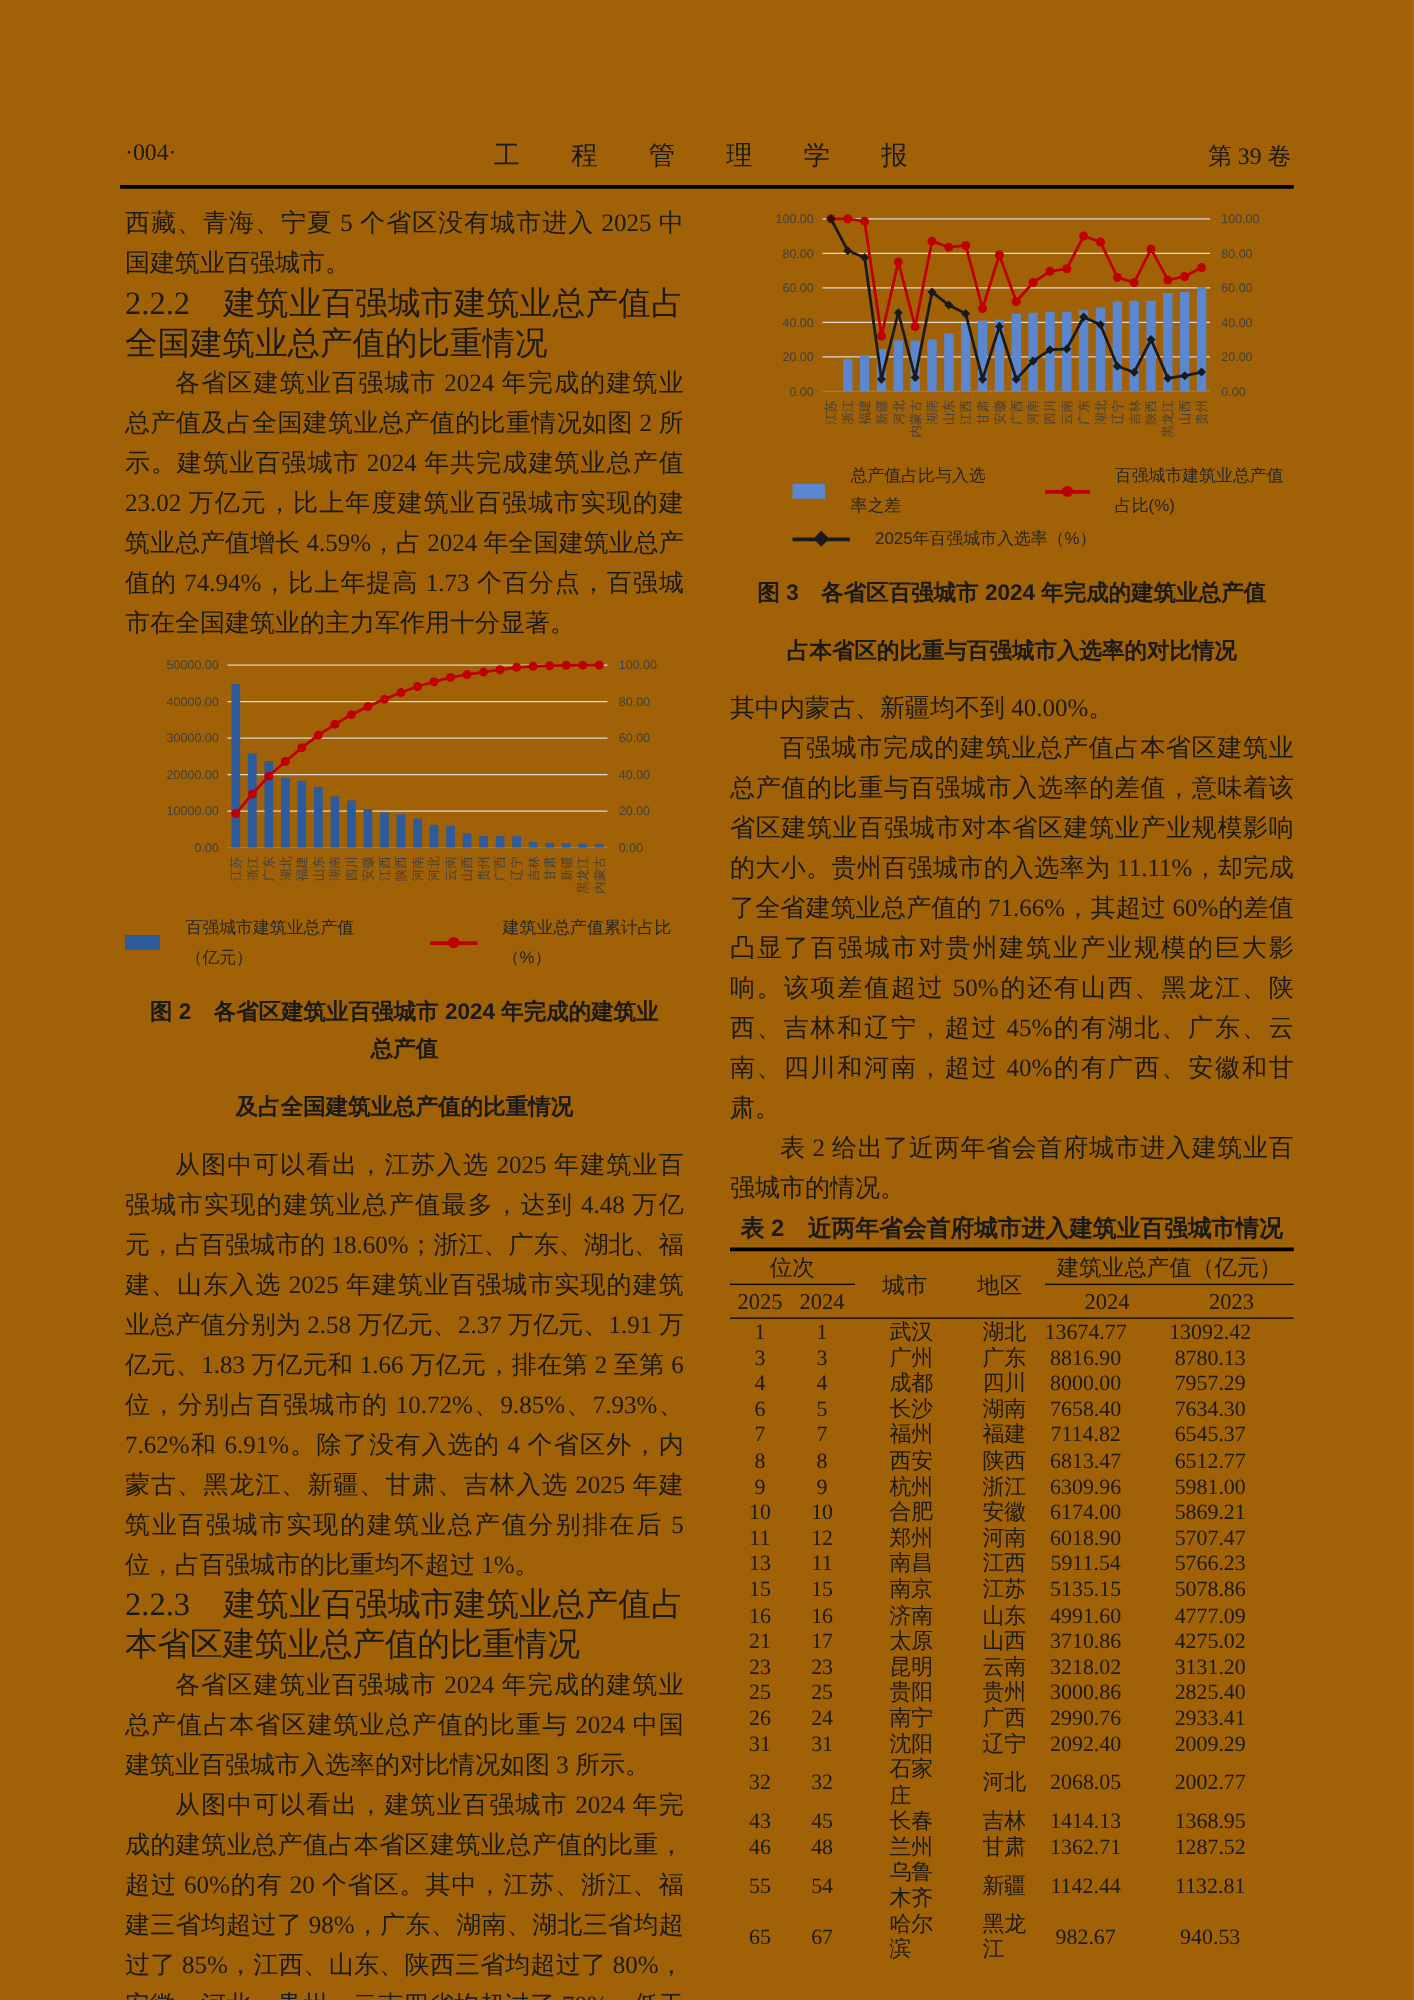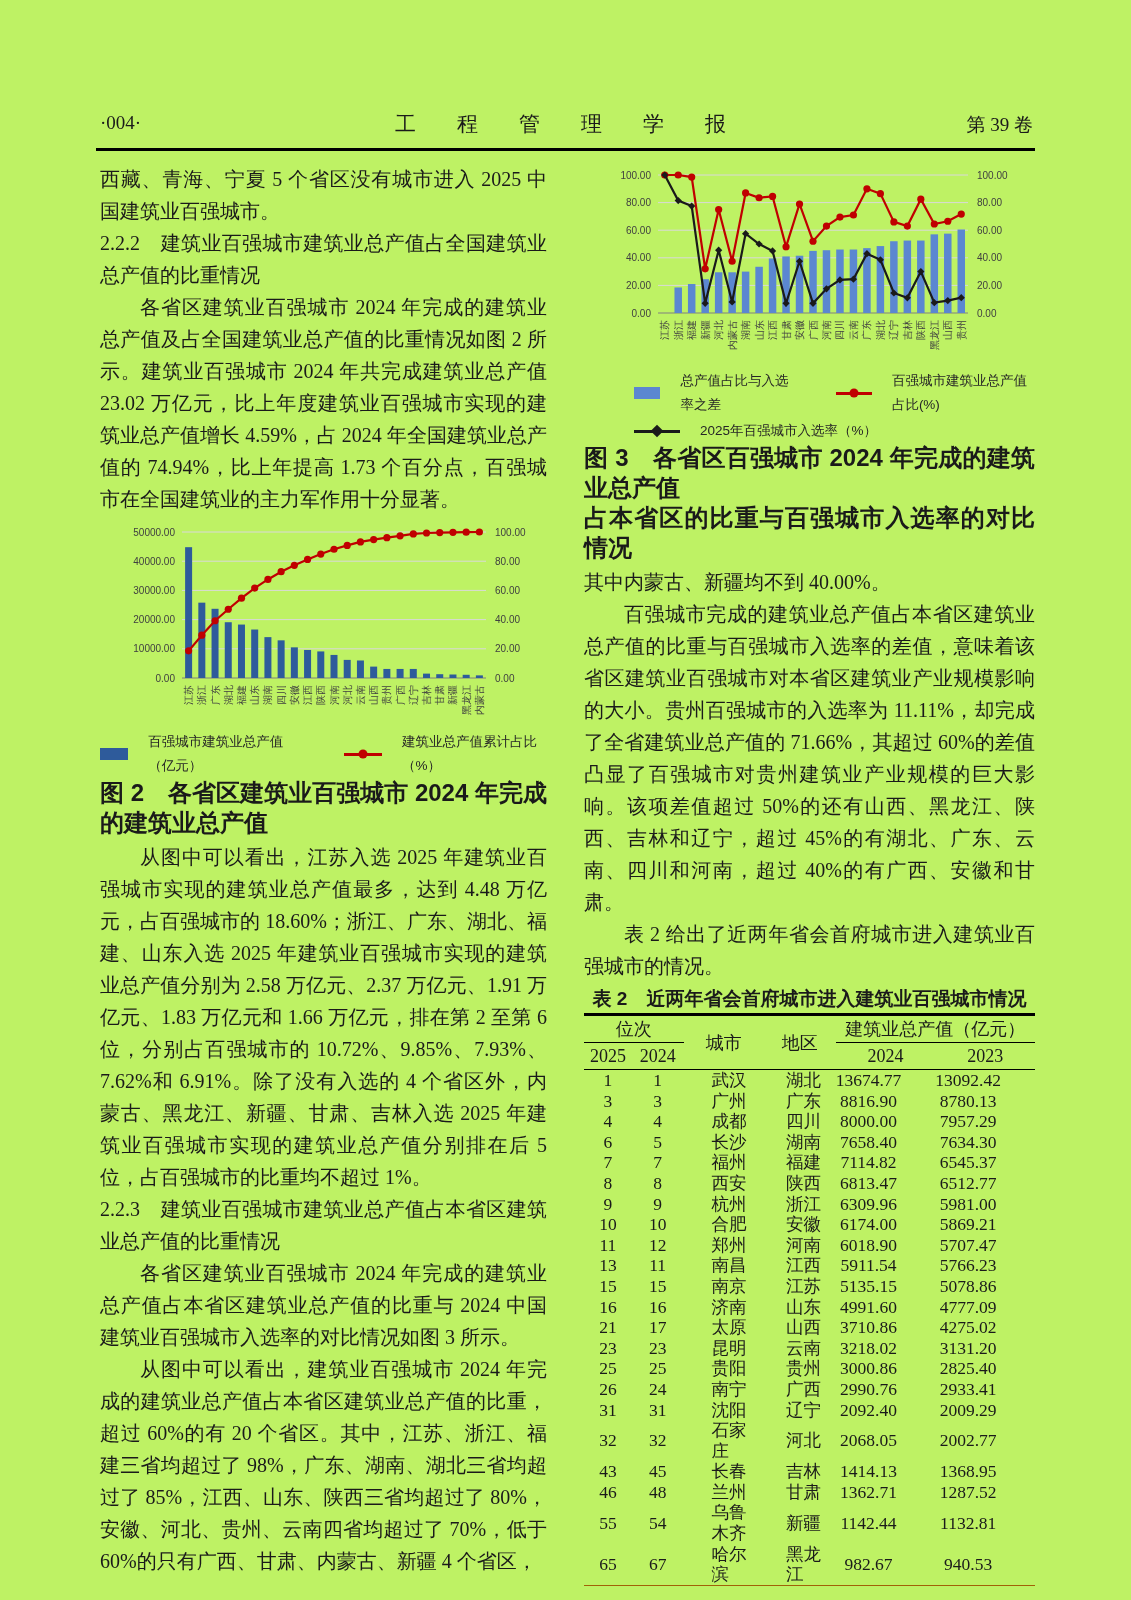--- a/index.html
+++ b/index.html
@@ -1,32 +1,32 @@
 <!DOCTYPE html>
 <html><head>
 <meta charset="utf-8">
 <style>
   html,body{margin:0;padding:0;background:#888}
-  .page{position:relative;width:1131px;height:1600px;background:#bef264;margin:0 auto;
+  .page{position:relative;width:1131px;height:1600px;background:#a16207;margin:0 auto;
         font-family:"Liberation Serif",serif;color:#1a1a1a;overflow:hidden}
   
   .hdr-left{position:absolute;top:112px;left:100px;font-size:19px}
   .hdr-center{position:absolute;top:110px;left:0;width:100%;text-align:center;font-size:21px;letter-spacing:10px}
   .hdr-right{position:absolute;top:112px;right:98px;font-size:19px}
   .hdr-rule{position:absolute;top:148px;left:96px;width:939px;height:3px;background:#000}
   
   .col{position:absolute;top:163px}
   .col-left{left:100px;width:447px}
   .col-right{left:584px;top:158px;width:451px}
   p{margin:0;font-size:20px;line-height:32px;text-align:justify;text-justify:inter-character}
   p.ind{text-indent:2em}
-  .h-sec{margin:0;font-size:20px;line-height:32px;text-align:justify}
+  .h-sec{margin:0;font-size:26px;line-height:32px;text-align:justify}
   
   .figwrap{margin:5px 0 3px}
-  .caption{font-family:"Liberation Sans",sans-serif;font-weight:700;font-size:24px;line-height:30px;margin:0}
+  .caption{font-family:"Liberation Sans",sans-serif;font-weight:700;font-size:18px;line-height:30px;text-align:center;margin:16px}
   .legend{display:flex;align-items:center;font-family:"Liberation Sans",sans-serif;font-size:13.5px;color:#262626;margin:2px 0 0}
   .legend.center{justify-content:center;gap:38px}
   .legend.indent{justify-content:flex-start;gap:40px;padding-left:50px}
   .li{display:flex;align-items:center;gap:20px;line-height:24px}
   .sw-bar{display:inline-block;width:34px;height:12px}
   .sw-line{display:inline-block;position:relative;width:46px;height:3px}
   .dot{position:absolute;left:50%;top:50%;width:9px;height:9px;border-radius:50%;transform:translate(-50%,-50%)}
   svg{display:block}
   
   .t2title{font-family:"Liberation Sans",sans-serif;font-weight:700;font-size:19px;text-align:center;margin:3px 0 0;line-height:28px}
@@ -152,20 +152,21 @@
           <span>百强城市建筑业总产值（亿元）</span>
         </span>
         <span class="li">
           <span class="sw-line" style="background: rgb(192, 0, 0);">
               <i class="dot" style="background: rgb(192, 0, 0);"></i>
             </span>
           <span>建筑业总产值累计占比（%）</span>
         </span>
       </div>
       <p class="caption">图 2　各省区建筑业百强城市 2024 年完成的建筑业总产值</p>
+      <p class="caption">及占全国建筑业总产值的比重情况</p>
     </div>
 
     <p class="ind">从图中可以看出，江苏入选 2025 年建筑业百强城市实现的建筑业总产值最多，达到 4.48 万亿元，占百强城市的 18.60%；浙江、广东、湖北、福建、山东入选 2025 年建筑业百强城市实现的建筑业总产值分别为 2.58 万亿元、2.37 万亿元、1.91 万亿元、1.83 万亿元和 1.66 万亿元，排在第 2 至第 6 位，分别占百强城市的 10.72%、9.85%、7.93%、7.62%和 6.91%。除了没有入选的 4 个省区外，内蒙古、黑龙江、新疆、甘肃、吉林入选 2025 年建筑业百强城市实现的建筑业总产值分别排在后 5 位，占百强城市的比重均不超过 1%。</p>
     <p class="h-sec">2.2.3　建筑业百强城市建筑业总产值占本省区建筑业总产值的比重情况</p>
     <p class="ind">各省区建筑业百强城市 2024 年完成的建筑业总产值占本省区建筑业总产值的比重与 2024 中国建筑业百强城市入选率的对比情况如图 3 所示。</p>
     <p class="ind">从图中可以看出，建筑业百强城市 2024 年完成的建筑业总产值占本省区建筑业总产值的比重，超过 60%的有 20 个省区。其中，江苏、浙江、福建三省均超过了 98%，广东、湖南、湖北三省均超过了 85%，江西、山东、陕西三省均超过了 80%，安徽、河北、贵州、云南四省均超过了 70%，低于 60%的只有广西、甘肃、内蒙古、新疆 4 个省区，</p>
   </div>
 
   <div class="col col-right">
     <div class="figwrap">

